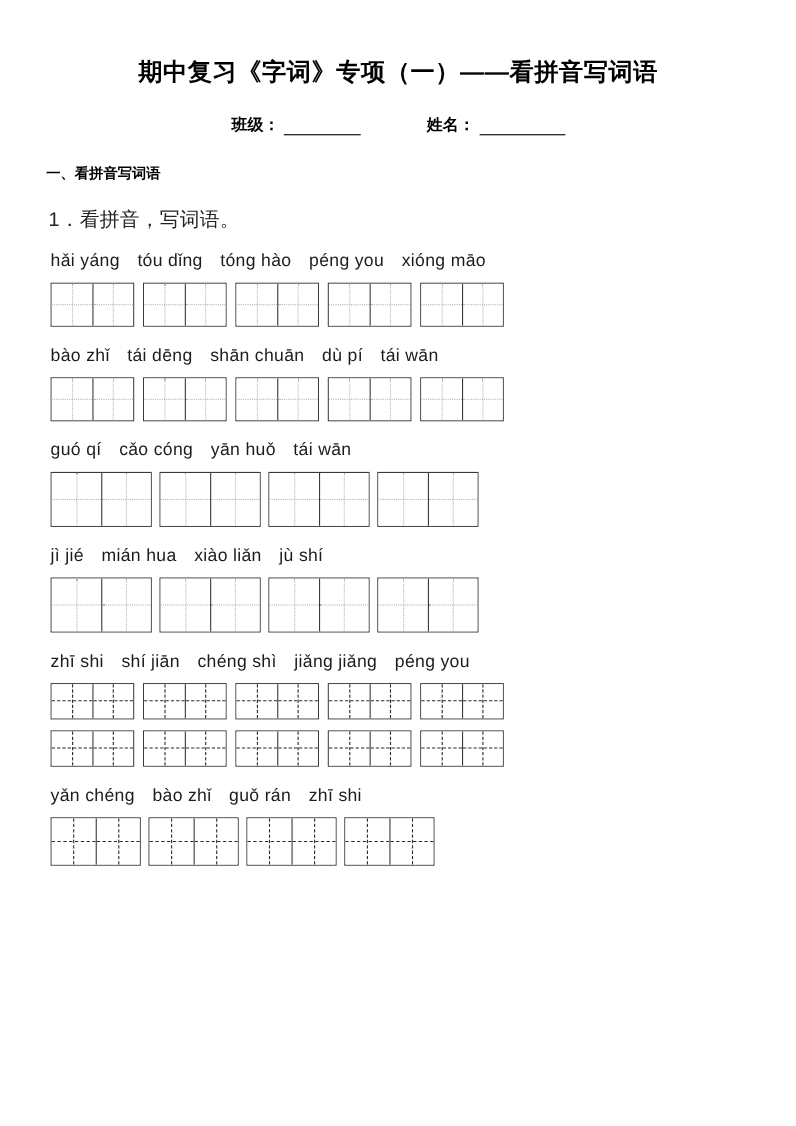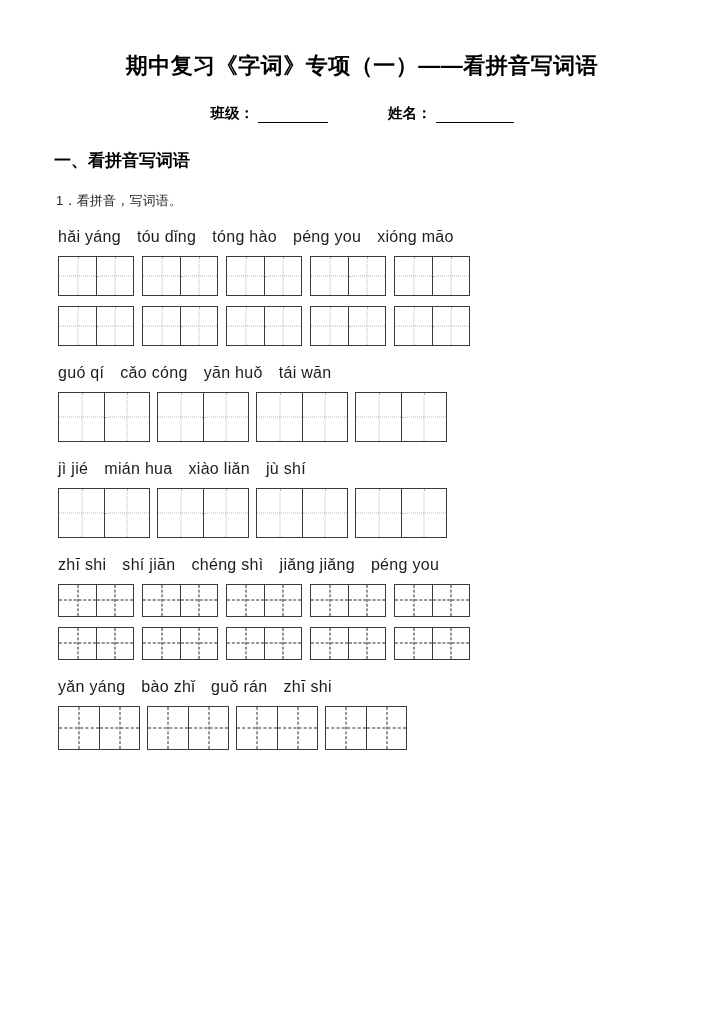--- a/index.html
+++ b/index.html
@@ -13,21 +13,21 @@
     font-family: "Liberation Sans", "DejaVu Sans", sans-serif;
     color: #1a1a1a;
     overflow: hidden;
     position: relative;
   }
   .page {
     width: 724px;
     height: 1024px;
     position: relative;
     box-sizing: border-box;
-    padding: 0 50px;
+    padding: 0 38px;
   }
 
   
   .doc-title {
     text-align: center;
     font-size: 22px;
     font-weight: bold;
     letter-spacing: 0.5px;
     color: #000;
     margin: 0;
@@ -53,28 +53,28 @@
   .meta-blank {
     display: inline-block;
     border-bottom: 1.6px solid #000;
     height: 13px;
   }
   .blank-class { width: 70px; }
   .blank-name  { width: 78px; }
 
   
   .section-head {
-    font-size: 17px;
+    font-size: 13px;
     font-weight: bold;
     color: #000;
     margin-top: 26px;
     margin-left: 4px;
   }
   .q-label {
-    font-size: 13px;
+    font-size: 18px;
     color: #222;
     margin-top: 20px;
     margin-left: 6px;
     letter-spacing: 0.2px;
   }
 
   
   .pinyin-row {
     font-size: 16px;
     color: #1c1c1c;
@@ -183,20 +183,21 @@
           </div>
           <div class="grid-box">
             <div class="grid-cell"></div>
             <div class="grid-cell"></div>
           </div>
           <div class="grid-box">
             <div class="grid-cell"></div>
             <div class="grid-cell"></div>
           </div>
         </div>
+        <div class="pinyin-row"><span class="pinyin-word">bào zhǐ</span><span class="pinyin-word">tái dēng</span><span class="pinyin-word">shān chuān</span><span class="pinyin-word">dù pí</span><span class="pinyin-word">tái wān</span></div>
         <div class="box-row size-a style-dotted">
           <div class="grid-box">
             <div class="grid-cell"></div>
             <div class="grid-cell"></div>
           </div>
           <div class="grid-box">
             <div class="grid-cell"></div>
             <div class="grid-cell"></div>
           </div>
           <div class="grid-box">
@@ -294,21 +295,21 @@
             <div class="grid-cell"></div>
             <div class="grid-cell"></div>
           </div>
           <div class="grid-box">
             <div class="grid-cell"></div>
             <div class="grid-cell"></div>
           </div>
         </div>
       </div>
       <div class="question-block">
-        <div class="pinyin-row"><span class="pinyin-word">yǎn yáng</span><span class="pinyin-word">bào zhǐ</span><span class="pinyin-word">guǒ rán</span><span class="pinyin-word">zhī shi</span></div>
+        <div class="pinyin-row"><span class="pinyin-word">yǎn chéng</span><span class="pinyin-word">bào zhǐ</span><span class="pinyin-word">guǒ rán</span><span class="pinyin-word">zhī shi</span></div>
         <div class="box-row size-d style-dashed">
           <div class="grid-box">
             <div class="grid-cell"></div>
             <div class="grid-cell"></div>
           </div>
           <div class="grid-box">
             <div class="grid-cell"></div>
             <div class="grid-cell"></div>
           </div>
           <div class="grid-box">

